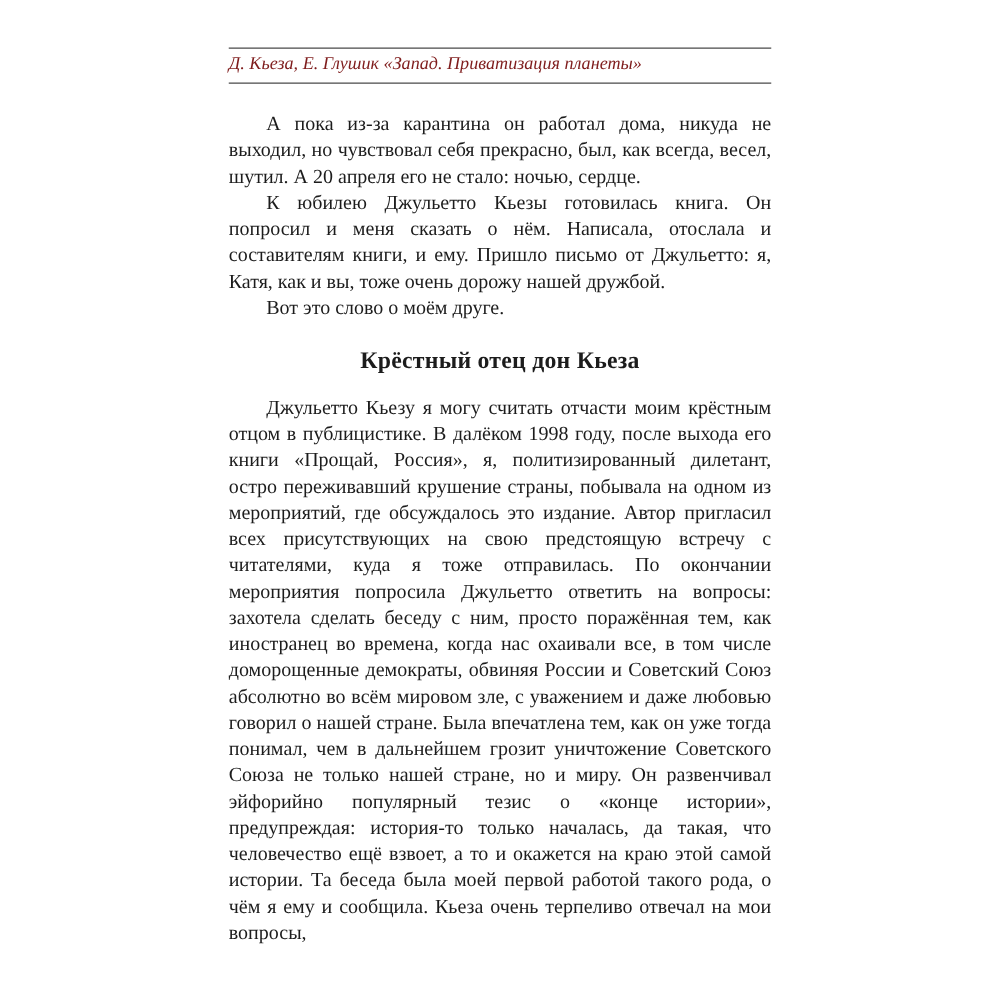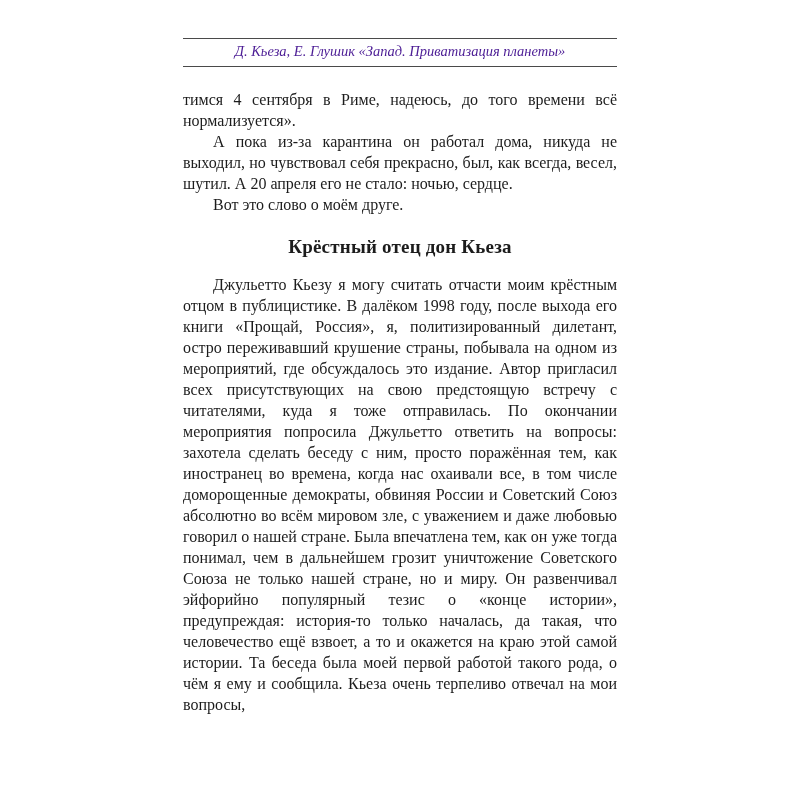--- a/index.html
+++ b/index.html
@@ -18,26 +18,25 @@
     width: 434px;
     margin: 0 auto;
     padding-top: 38px;
     box-sizing: border-box;
   }
   .rule {
     height: 0;
     border-top: 1px solid #4a4a4a;
   }
   .running-header {
-    text-align: center;
     font-style: italic;
     font-size: 14.5px;
     line-height: 1.1;
     padding: 5px 0 6px 0;
-    color: #4c1d95;
+    color: #7f1d1d;
   }
   .body-text {
     margin-top: 22px;
     font-size: 16px;
     line-height: 21px;
     text-align: justify;
     hyphens: auto;
     -webkit-hyphens: auto;
   }
   .body-text p {
@@ -63,22 +62,22 @@
 
   <div class="rule"></div>
 
   <div class="running-header">
     <span>Д. Кьеза, Е. Глушик «Запад. Приватизация планеты»</span>
   </div>
 
   <div class="rule"></div>
 
   <div class="body-text">
-    <p class="no-indent">тимся 4 сентября в Риме, надеюсь, до того времени всё нормализуется».</p>
     <p>А пока из-за карантина он работал дома, никуда не выходил, но чувствовал себя прекрасно, был, как всегда, весел, шутил. А 20 апреля его не стало: ночью, сердце.</p>
+    <p>К юбилею Джульетто Кьезы готовилась книга. Он попросил и меня сказать о нём. Написала, отослала и составителям книги, и ему. Пришло письмо от Джульетто: я, Катя, как и вы, тоже очень дорожу нашей дружбой.</p>
     <p>Вот это слово о моём друге.</p>
 
     <h2 class="section-heading">Крёстный отец дон Кьеза</h2>
 
     <p>Джульетто Кьезу я могу считать отчасти моим крёстным отцом в публицистике. В далёком 1998 году, после выхода его книги «Прощай, Россия», я, политизированный дилетант, остро переживавший крушение страны, побывала на одном из мероприятий, где обсуждалось это издание. Автор пригласил всех присутствующих на свою предстоящую встречу с читателями, куда я тоже отправилась. По окончании мероприятия попросила Джульетто ответить на вопросы: захотела сделать беседу с ним, просто поражённая тем, как иностранец во времена, когда нас охаивали все, в том числе доморощенные демократы, обвиняя России и Советский Союз абсолютно во всём мировом зле, с уважением и даже любовью говорил о нашей стране. Была впечатлена тем, как он уже тогда понимал, чем в дальнейшем грозит уничтожение Советского Союза не только нашей стране, но и миру. Он развенчивал эйфорийно популярный тезис о «конце истории», предупреждая: история-то только началась, да такая, что человечество ещё взвоет, а то и окажется на краю этой самой истории. Та беседа была моей первой работой такого рода, о чём я ему и сообщила. Кьеза очень терпеливо отвечал на мои вопросы,</p>
   </div>
 
 </div>
 
 </body></html>

